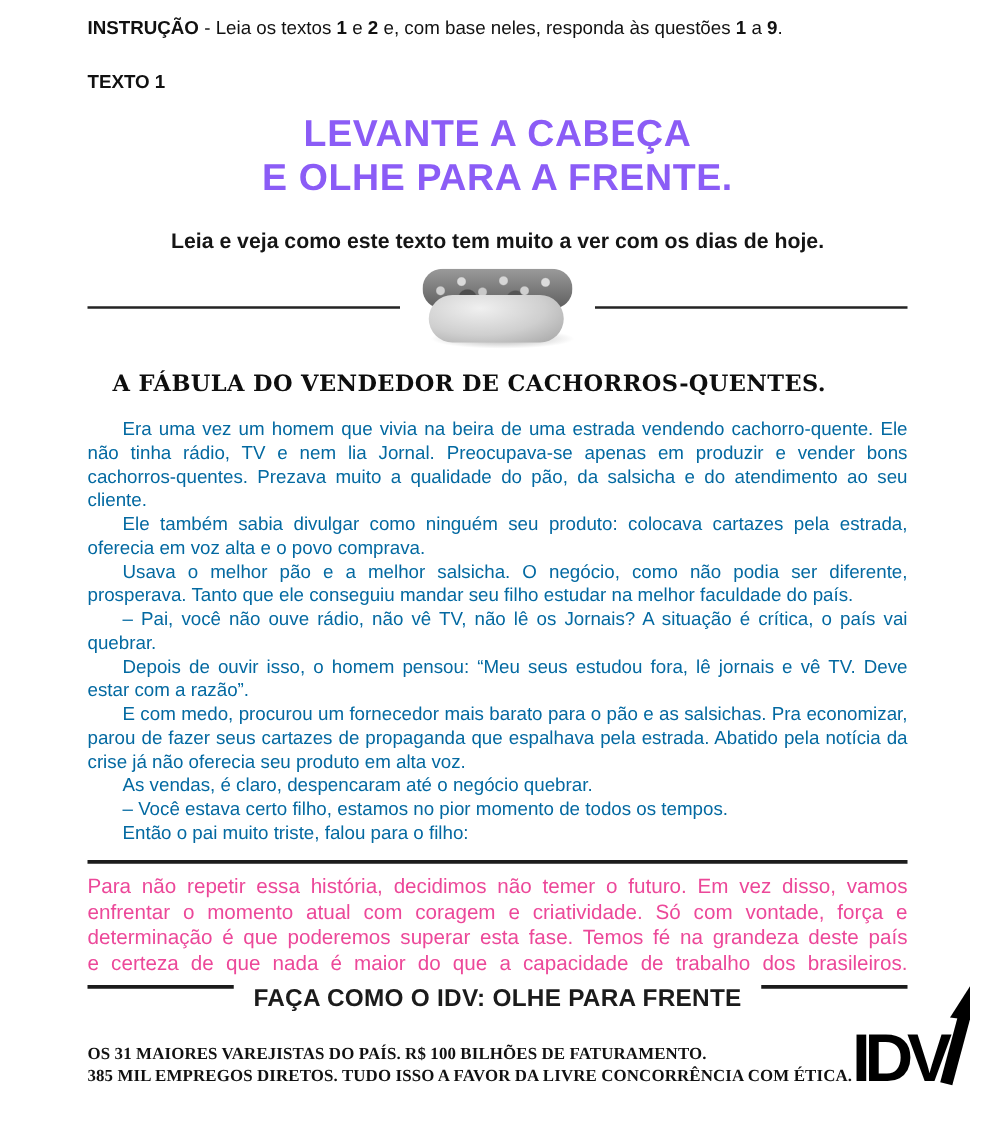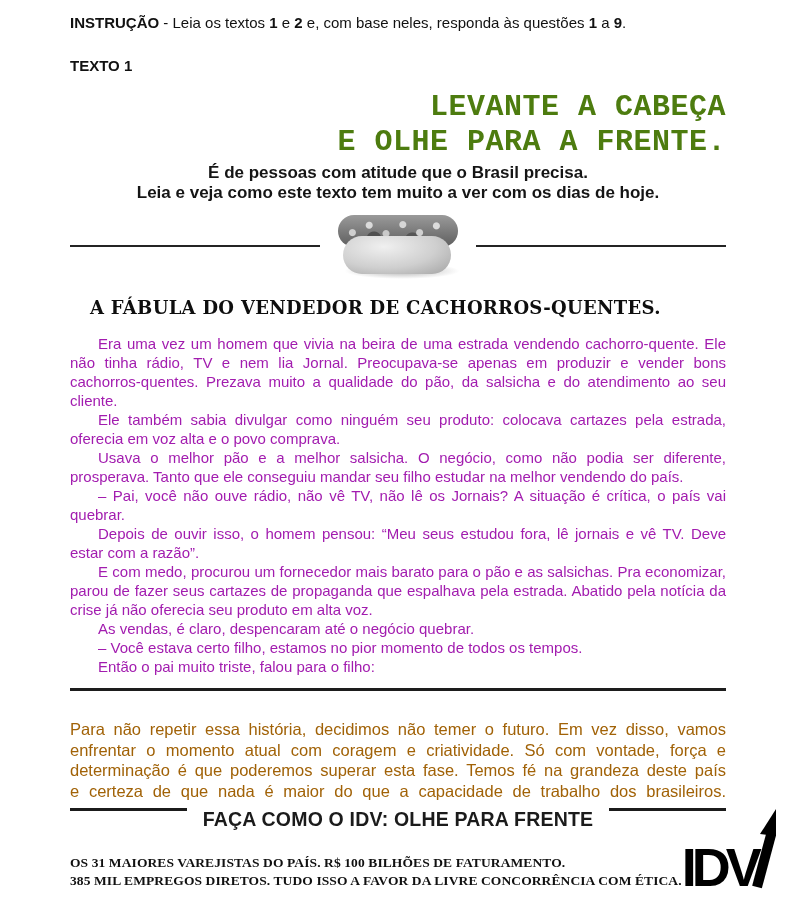--- a/index.html
+++ b/index.html
@@ -11,24 +11,24 @@
     overflow:hidden;
     padding:14px 50px 4px 70px;
     font-family:"Liberation Sans", sans-serif;
     color:#161616;
   }
   .b { font-weight:700; }
   .instruction { margin:0; font-size:15px; line-height:18px; white-space:pre-wrap; color:#111; }
   .texto-label { margin:25px 0 0; font-weight:700; font-size:15px; color:#111; }
 
   .headline {
-    margin:16px 0 0; text-align:right;
-    font-family:Liberation Mono, monospace;
+    margin:16px 0 0; text-align:center;
+    font-family:Liberation Sans, sans-serif;
     font-weight:700; font-size:30px; line-height:35px;
-    letter-spacing:.5px; color:#4d7c0f;
+    letter-spacing:.5px; color:#8b5cf6;
   }
   .subtitle { margin:3px 0 0; text-align:center; font-weight:700; font-size:17px; line-height:20px; color:#151515; }
 
   .hotdog-row { margin-top:6px; display:flex; align-items:center; height:74px; }
   .rule-line { flex:1; border-top:2.5px solid #242424; }
 
   .hotdog { width:136px; height:70px; position:relative; margin:0 10px; }
   .hd-shadow { position:absolute; bottom:2px; left:14px; width:116px; height:16px;
     background:radial-gradient(ellipse at 50% 50%, rgba(80,80,80,.45), rgba(120,120,120,0) 70%); }
   .hd-top { position:absolute; top:4px; left:8px; width:120px; height:32px; border-radius:16px;
@@ -42,25 +42,25 @@
       radial-gradient(circle at 30% 75%, #4f4f4f 7px, rgba(0,0,0,0) 8px),
       radial-gradient(circle at 62% 78%, #565656 7px, rgba(0,0,0,0) 8px),
       linear-gradient(180deg, #9a9a9a, #5e5e5e);
   }
   .hd-bun { position:absolute; bottom:7px; left:13px; width:108px; height:38px; border-radius:19px;
     background:radial-gradient(ellipse at 38% 28%, #f0f0f0, #cfcfcf 55%, #a6a6a6 97%); }
 
   .fable-title { margin:12px 0 0 20px; font-family:"DejaVu Serif", serif; font-weight:700; font-size:18px; line-height:26px; letter-spacing:.3px; color:#0e0e0e; }
 
   .story { margin-top:13px; }
-  .story p { margin:0; text-indent:28px; text-align:justify; font-size:15px; line-height:19px; color:#a21caf; }
+  .story p { margin:0; text-indent:28px; text-align:justify; font-size:15px; line-height:19px; color:#0369a1; }
 
   .thick-rule { margin-top:12px; border-top:3.5px solid #1d1d1d; }
 
-  .closing { margin:28px 0 0; font-size:16.5px; line-height:20.5px; text-align:justify; text-align-last:justify; color:#a16207; word-spacing:2px; }
+  .closing { margin:8px 0 0; font-size:16.5px; line-height:20.5px; text-align:justify; text-align-last:justify; color:#ec4899; word-spacing:2px; }
 
   .slogan-row { margin-top:7px; display:flex; gap:16px; }
   .slogan-line { flex:1; border-top:3px solid #1b1b1b; }
   .slogan-text { font-weight:700; font-size:19.5px; letter-spacing:.2px; color:#1b1b1b; white-space:nowrap; }
 
   .footer { margin-top:10px; display:flex; justify-content:space-between; align-items:flex-end; }
   .stats { font-family:"Liberation Serif", serif; font-weight:700; font-size:13.5px; line-height:17.5px; color:#111; letter-spacing:.1px; }
   .stats div { white-space:nowrap; }
 
   .logo { position:relative; display:flex; align-items:flex-end; flex:0 0 auto; height:48px; }
@@ -72,38 +72,38 @@
 <body>
 
 <div class="page">
 
   <p class="instruction"><span class="b">INSTRUÇÃO</span><span> - </span><span>Leia os textos </span><span class="b">1</span><span> e </span><span class="b">2</span><span> e, com base neles, responda às questões </span><span class="b">1</span><span> a </span><span class="b">9</span><span>.</span></p>
 
   <p class="texto-label">TEXTO 1</p>
 
   <h1 class="headline"><span>LEVANTE A CABEÇA</span><br><span>E OLHE PARA A FRENTE.</span></h1>
 
-  <p class="subtitle"><span>É de pessoas com atitude que o Brasil precisa.</span><br><span>Leia e veja como este texto tem muito a ver com os dias de hoje.</span></p>
+  <p class="subtitle"><br><span>Leia e veja como este texto tem muito a ver com os dias de hoje.</span></p>
 
   <div class="hotdog-row">
     <div class="rule-line"></div>
     <div class="hotdog">
       <div class="hd-shadow"></div>
       <div class="hd-top"></div>
       <div class="hd-bun"></div>
     </div>
     <div class="rule-line"></div>
   </div>
 
   <h2 class="fable-title">A FÁBULA DO VENDEDOR DE CACHORROS-QUENTES.</h2>
 
   <div class="story">
     <p>Era uma vez um homem que vivia na beira de uma estrada vendendo cachorro-quente. Ele não tinha rádio, TV e nem lia Jornal. Preocupava-se apenas em produzir e vender bons cachorros-quentes. Prezava muito a qualidade do pão, da salsicha e do atendimento ao seu cliente.</p>
     <p>Ele também sabia divulgar como ninguém seu produto: colocava cartazes pela estrada, oferecia em voz alta e o povo comprava.</p>
-    <p>Usava o melhor pão e a melhor salsicha. O negócio, como não podia ser diferente, prosperava. Tanto que ele conseguiu mandar seu filho estudar na melhor vendendo do país.</p>
+    <p>Usava o melhor pão e a melhor salsicha. O negócio, como não podia ser diferente, prosperava. Tanto que ele conseguiu mandar seu filho estudar na melhor faculdade do país.</p>
     <p>– Pai, você não ouve rádio, não vê TV, não lê os Jornais? A situação é crítica, o país vai quebrar.</p>
     <p>Depois de ouvir isso, o homem pensou: “Meu seus estudou fora, lê jornais e vê TV. Deve estar com a razão”.</p>
     <p>E com medo, procurou um fornecedor mais barato para o pão e as salsichas. Pra economizar, parou de fazer seus cartazes de propaganda que espalhava pela estrada. Abatido pela notícia da crise já não oferecia seu produto em alta voz.</p>
     <p>As vendas, é claro, despencaram até o negócio quebrar.</p>
     <p>– Você estava certo filho, estamos no pior momento de todos os tempos.</p>
     <p>Então o pai muito triste, falou para o filho:</p>
   </div>
 
   <div class="thick-rule"></div>
 

